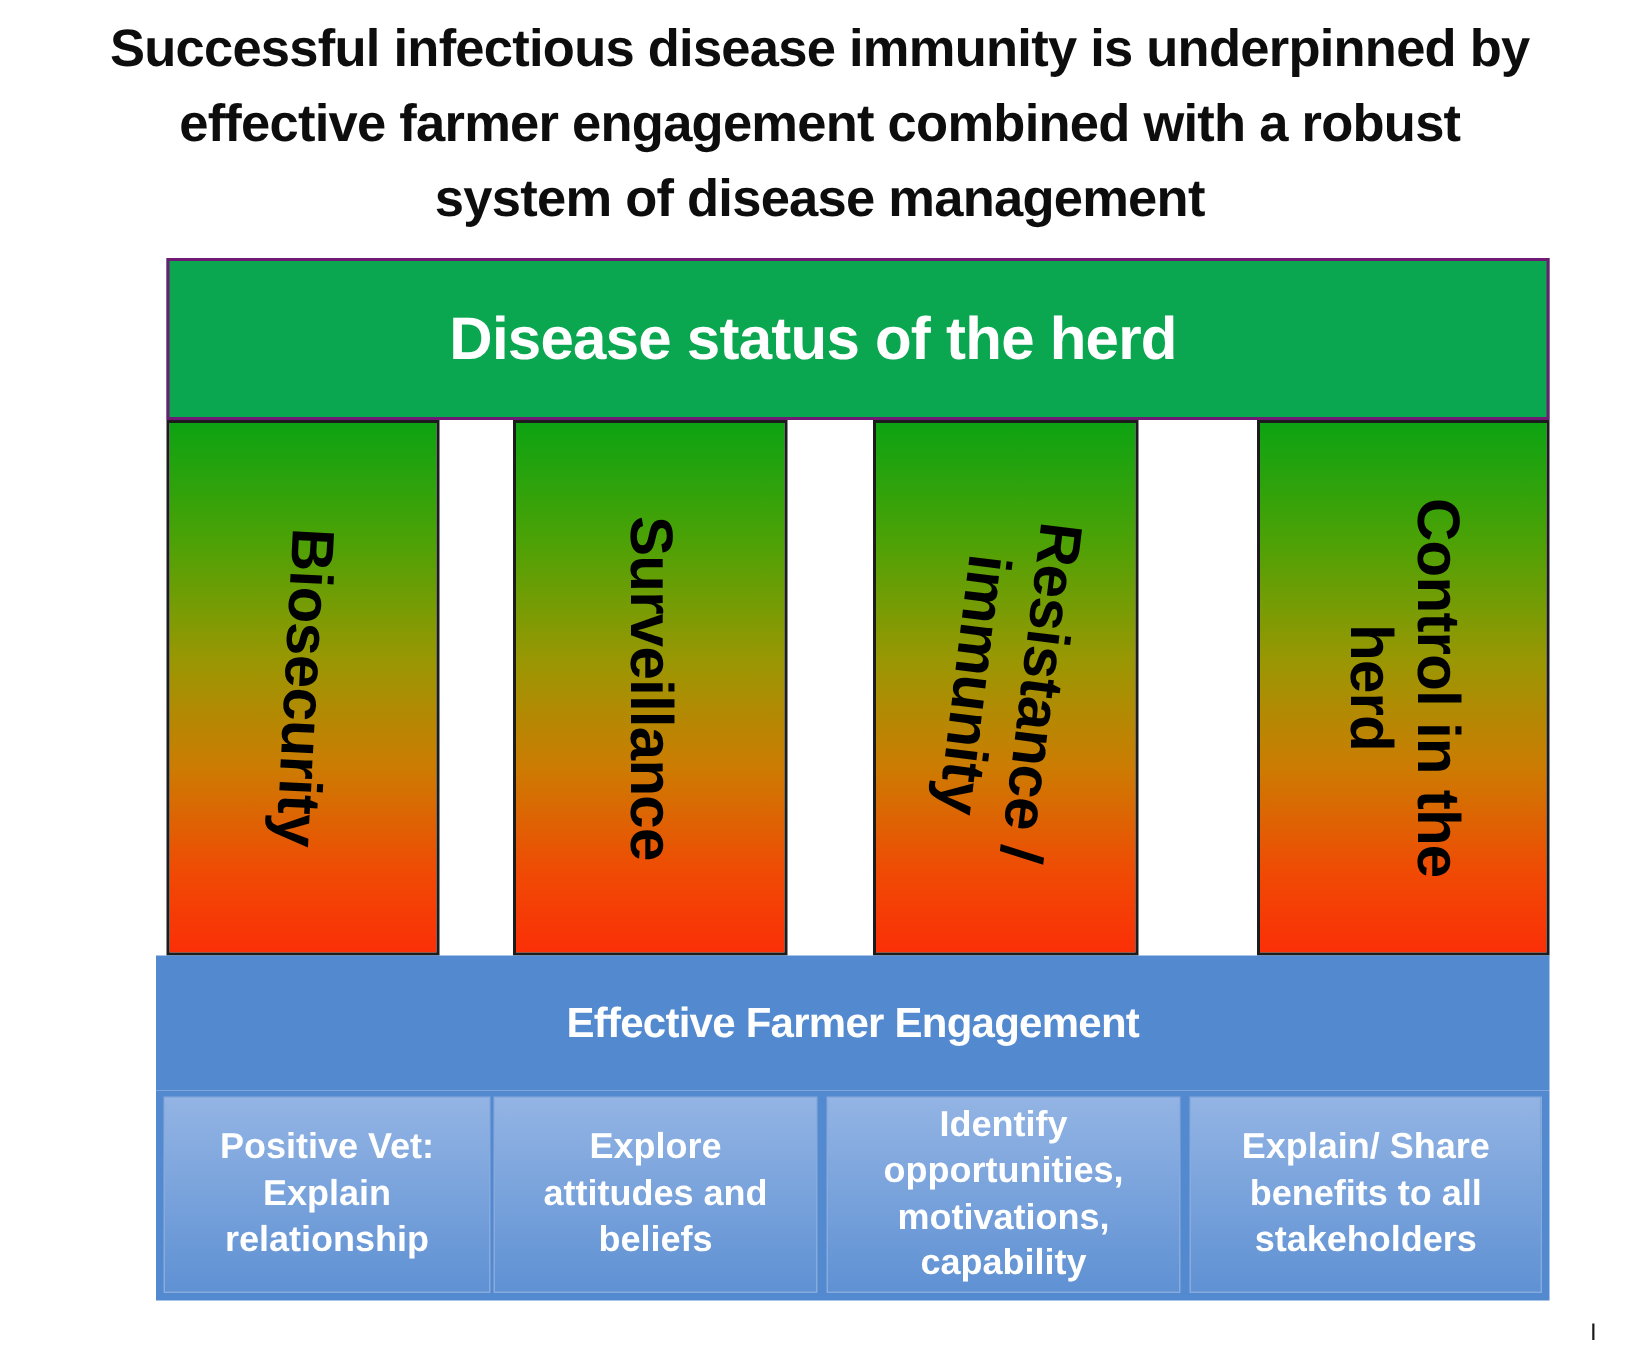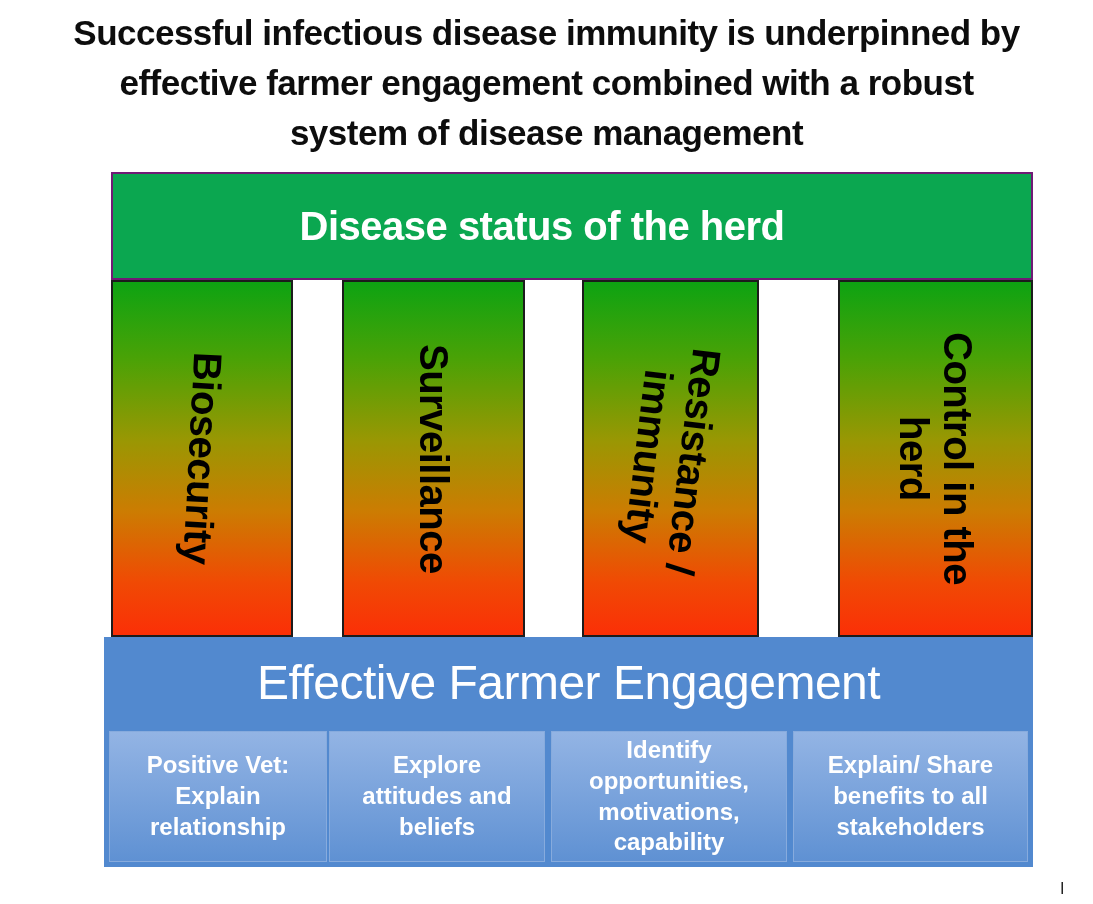--- a/index.html
+++ b/index.html
@@ -58,21 +58,21 @@
   #pillar-3 { left:582px; width:177px; }
   #pillar-4 { left:838px; width:195px; }
   #pillar-1 .pillar-label { transform:rotate(3deg); }
   #pillar-3 .pillar-label { transform:rotate(7deg); }
   .band-blue {
     position:absolute; left:104px; top:637px; width:929px; height:90px;
     background:var(--band_blue, #5289cf);
     display:flex; align-items:center; justify-content:center;
   }
   .band-blue-label {
-    color:#ffffff; font-size:48px; font-weight:400; letter-spacing:-0.5px;
+    color:#ffffff; font-size:28px; font-weight:700; letter-spacing:-0.5px;
   }
   .bottom-section {
     position:absolute; left:104px; top:727px; width:929px; height:140px;
     background:var(--band_blue, #5289cf);
   }
   .engagement-box {
     position:absolute; top:4px; height:131px;
     background:linear-gradient(180deg,
       var(--box_blue_top, #93b4e4) 0%,
       var(--box_blue_bottom, #5f91d3) 100%);

